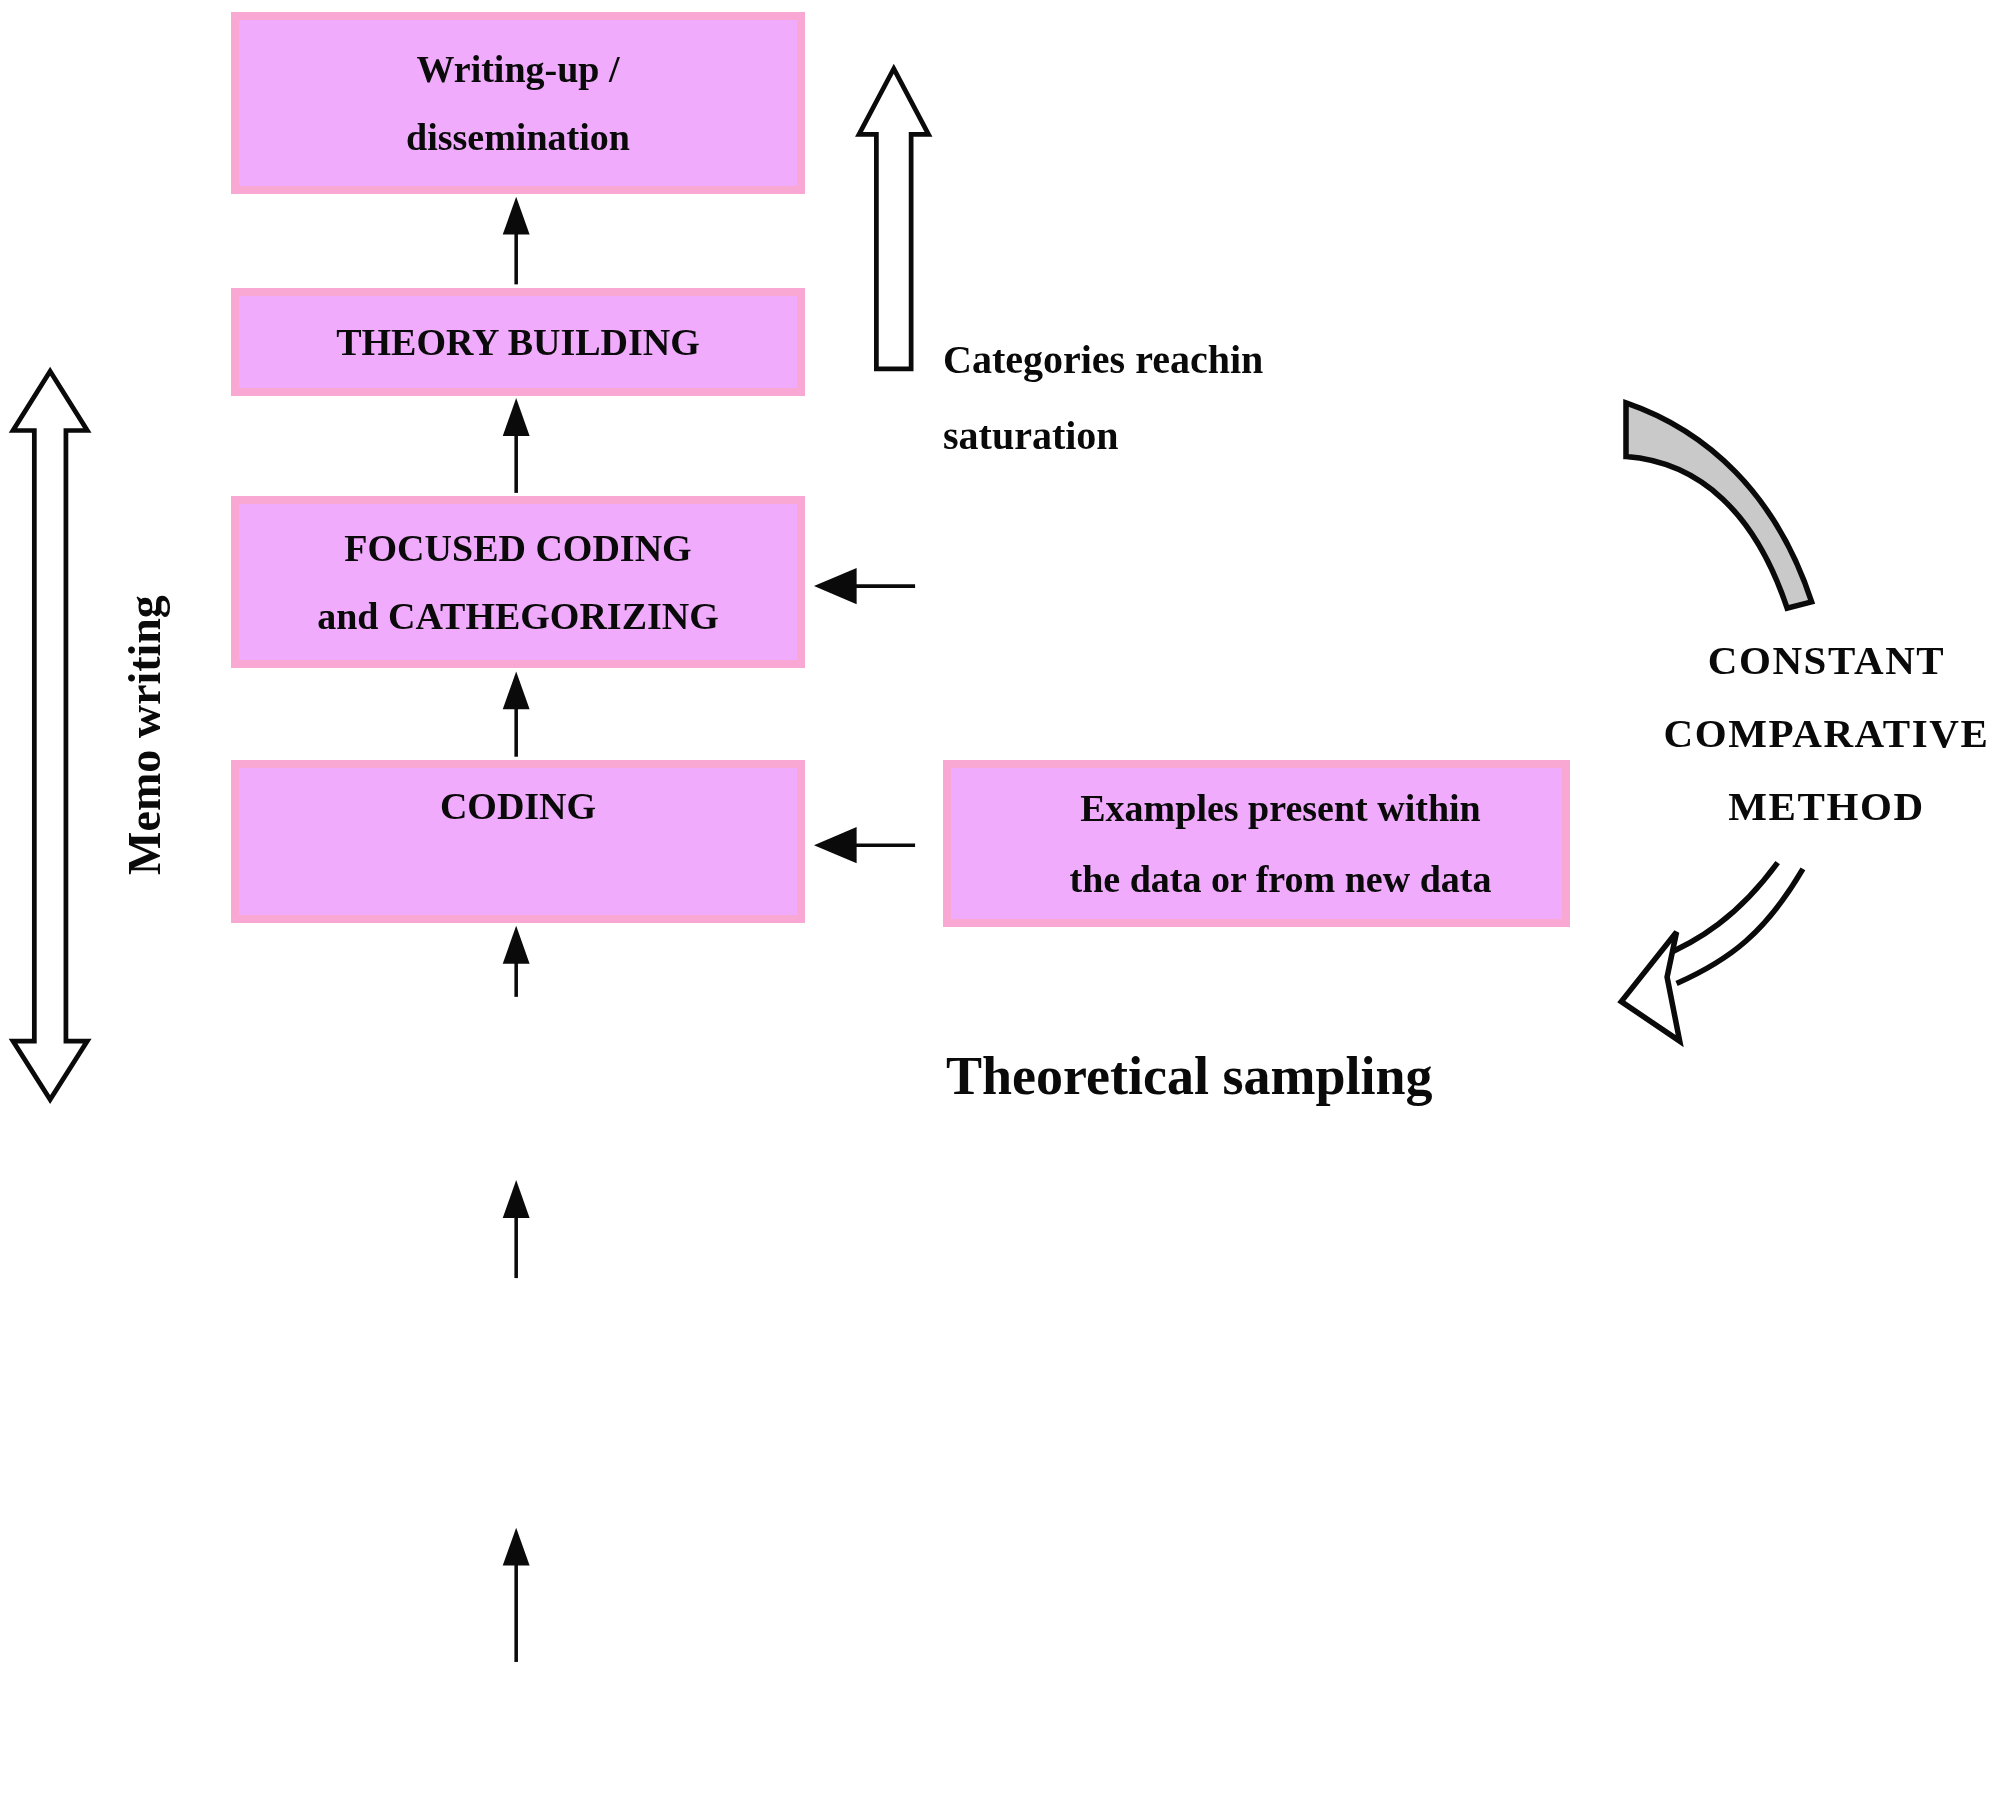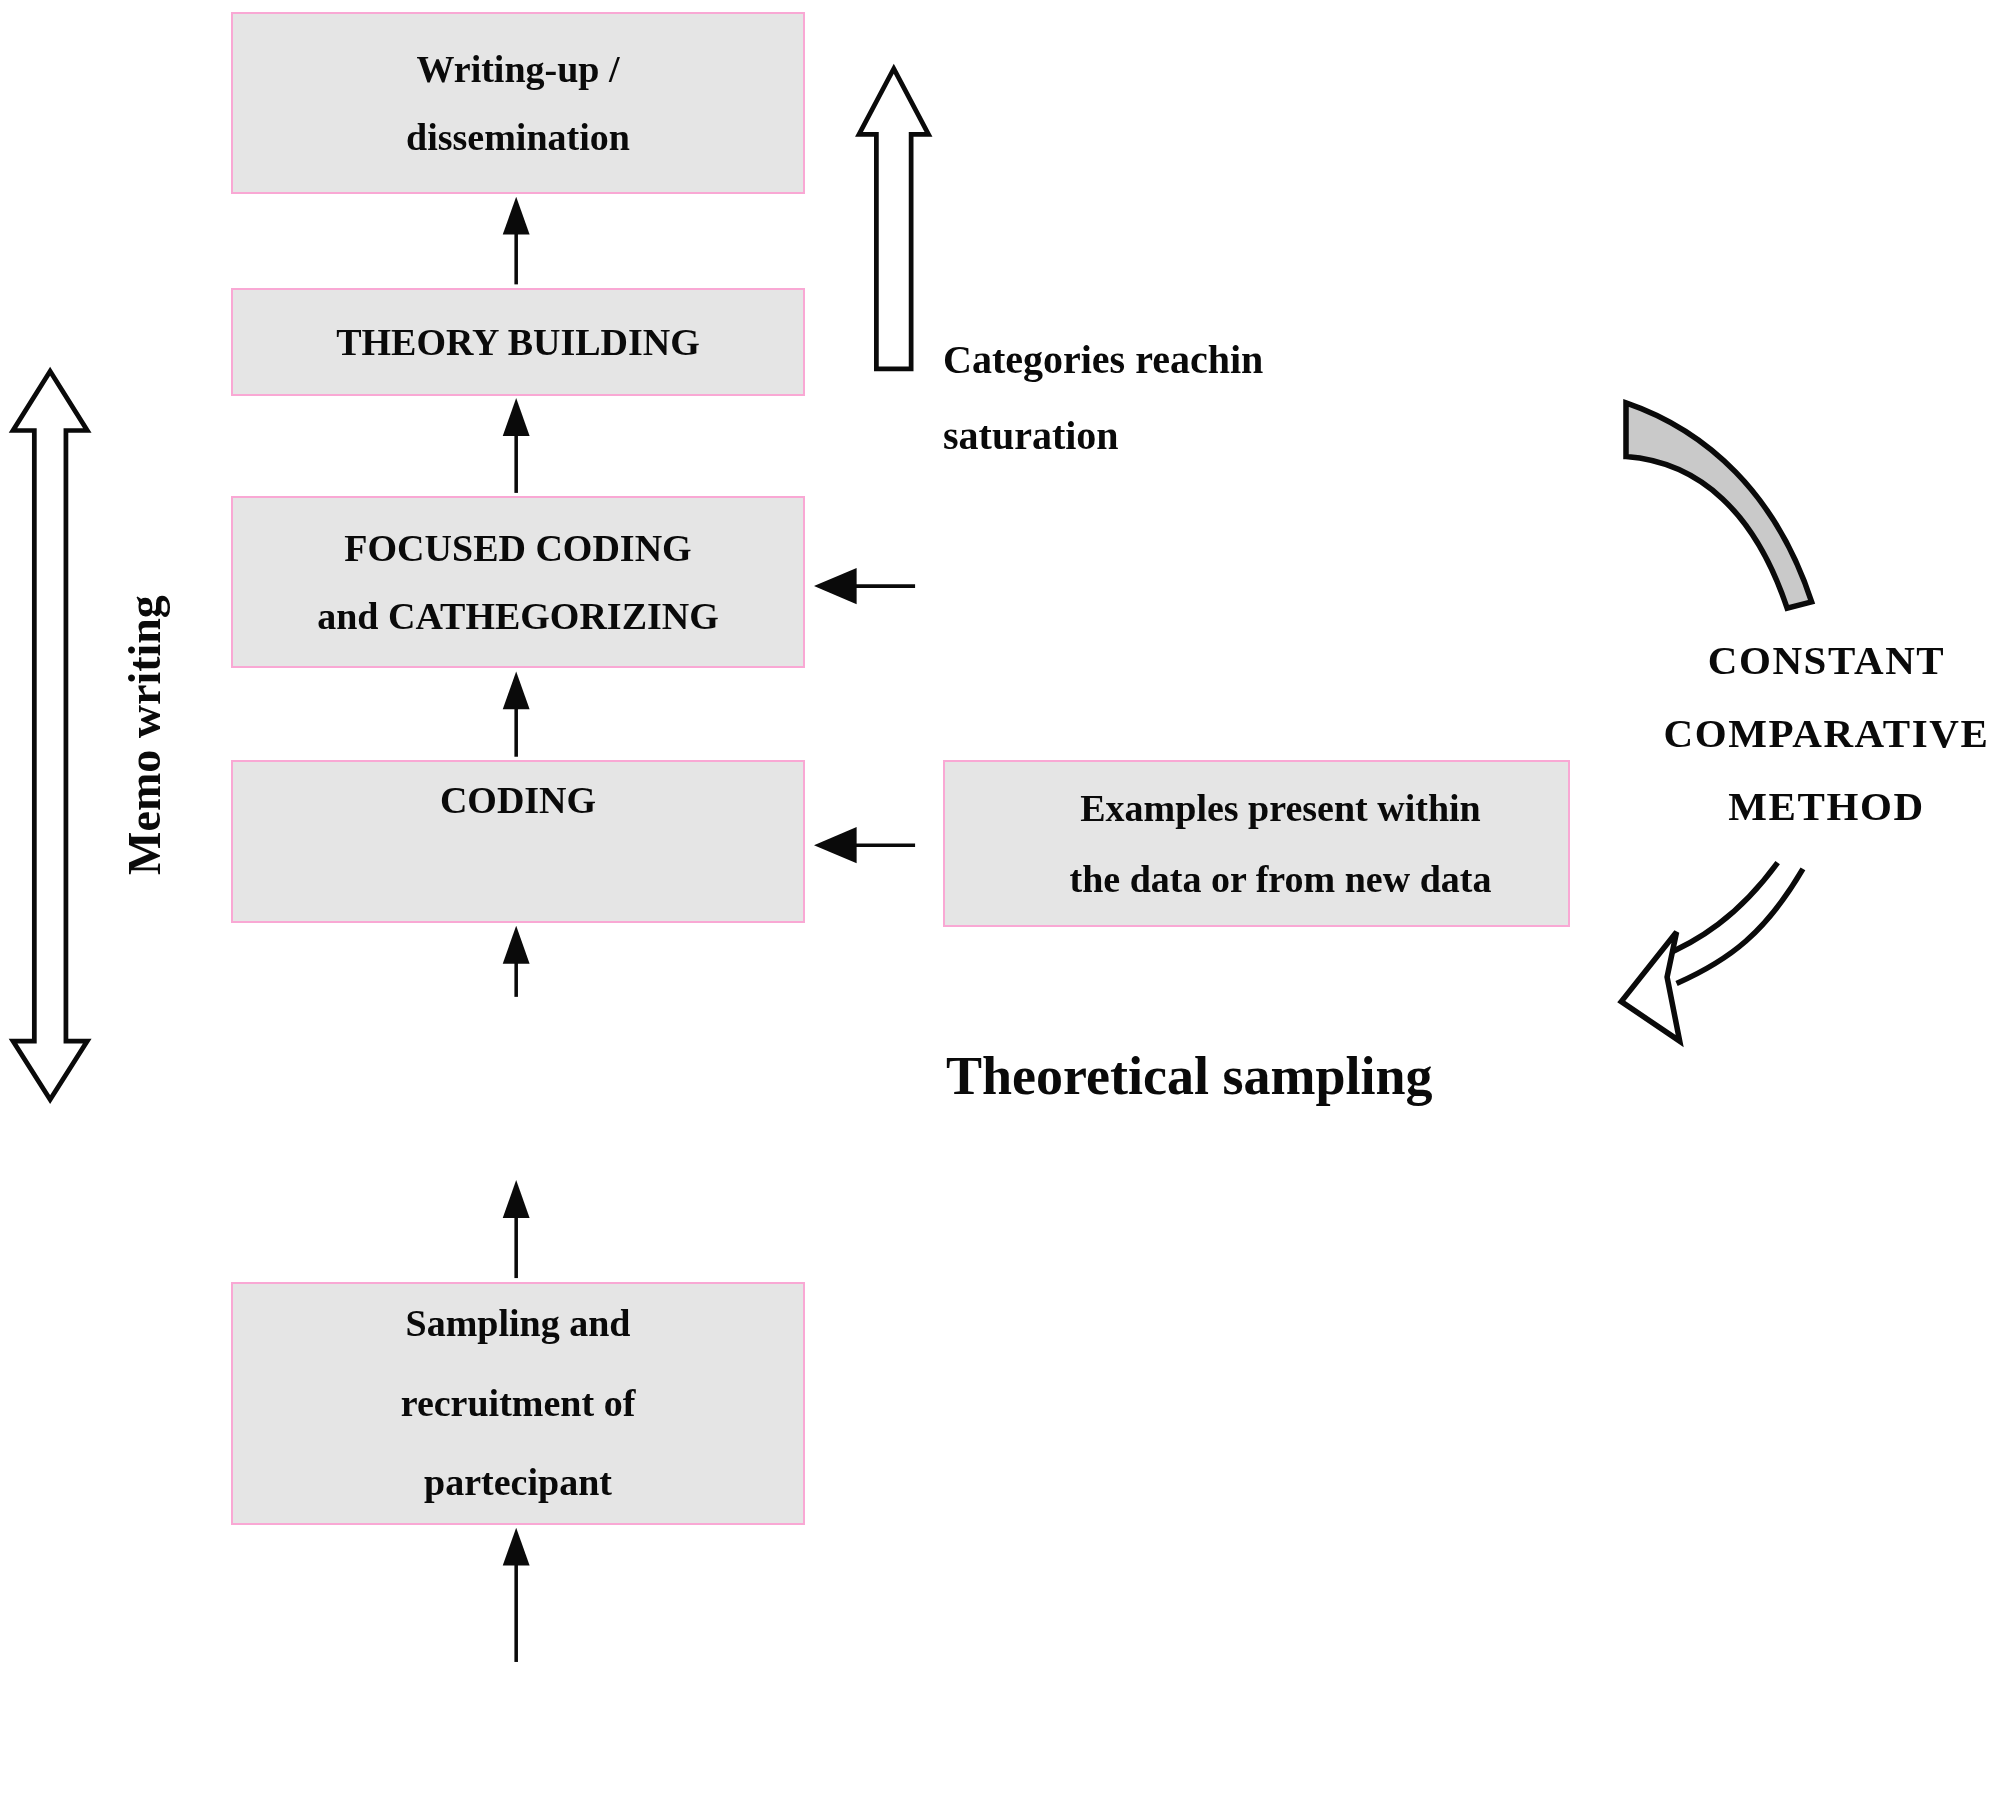--- a/index.html
+++ b/index.html
@@ -7,22 +7,22 @@
     position:relative;
     width:2015px;height:1816px;
     background:#ffffff;
     font-family:"Liberation Serif","DejaVu Serif",serif;
     color:#0a0a0a;
     overflow:hidden;
   }
   #shapes{position:absolute;left:0;top:0;width:100%;height:100%;}
   .box{
     position:absolute;
-    border:2px solid #f9a8d4;
-    background:#e5e5e5;
+    border:8px solid #f9a8d4;
+    background:#f0abfc;
     box-sizing:border-box;
     display:flex;align-items:center;justify-content:center;
     text-align:center;
     font-weight:700;font-size:38px;line-height:1.8;
     white-space:pre-line;
   }
   .main-box{left:231px;width:574px;}
   .side-box{left:943px;width:627px;}
   .top-align{align-items:flex-start;}
   .left-align{justify-content:flex-start;text-align:left;padding-left:38px;}
@@ -121,25 +121,20 @@
   <div class="box main-box" style="top:496px;height:172px;">
     <span>FOCUSED CODING
 and CATHEGORIZING</span>
   </div>
 
   <div class="box main-box top-align" style="top:760px;height:163px;padding-top:4px;">
     <span>CODING</span>
   </div>
 
 
-  <div class="box main-box" style="top:1282px;height:243px;line-height:2.1;">
-    <span>Sampling and
-recruitment of
-partecipant</span>
-  </div>
 
 
 
   <div class="box side-box" style="top:760px;height:167px;line-height:1.85;padding-left:48px;">
     <span>Examples present within
 the data or from new data</span>
   </div>
 
   <div class="floating" id="memo-writing">Memo writing</div>
 

